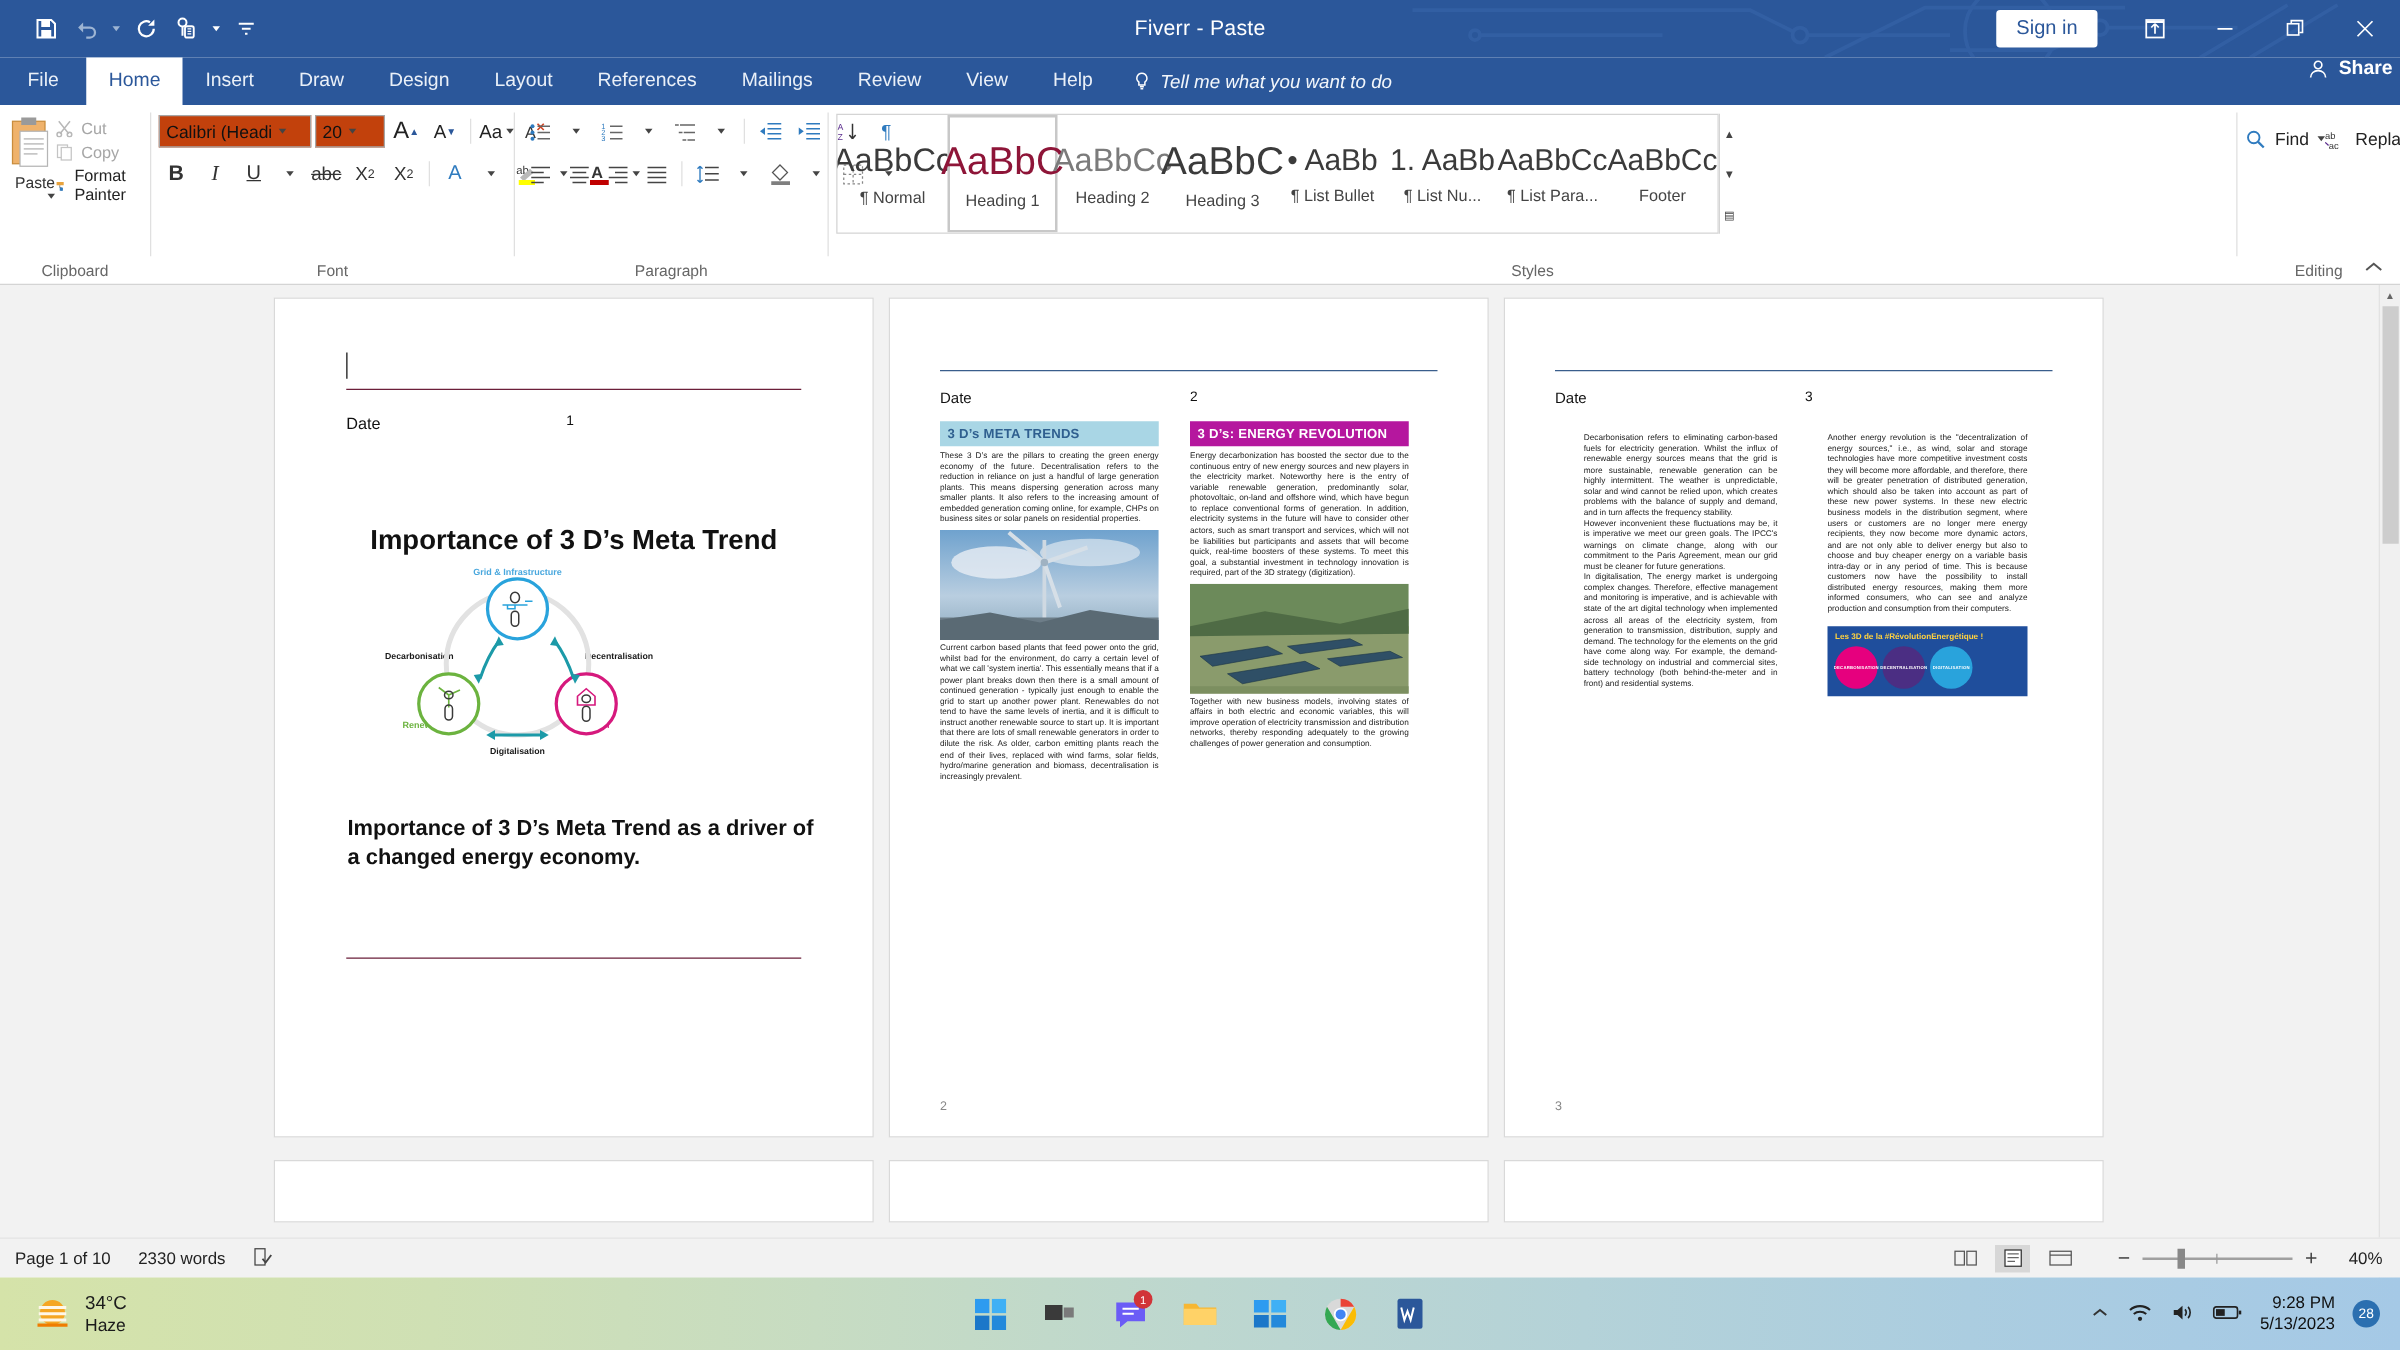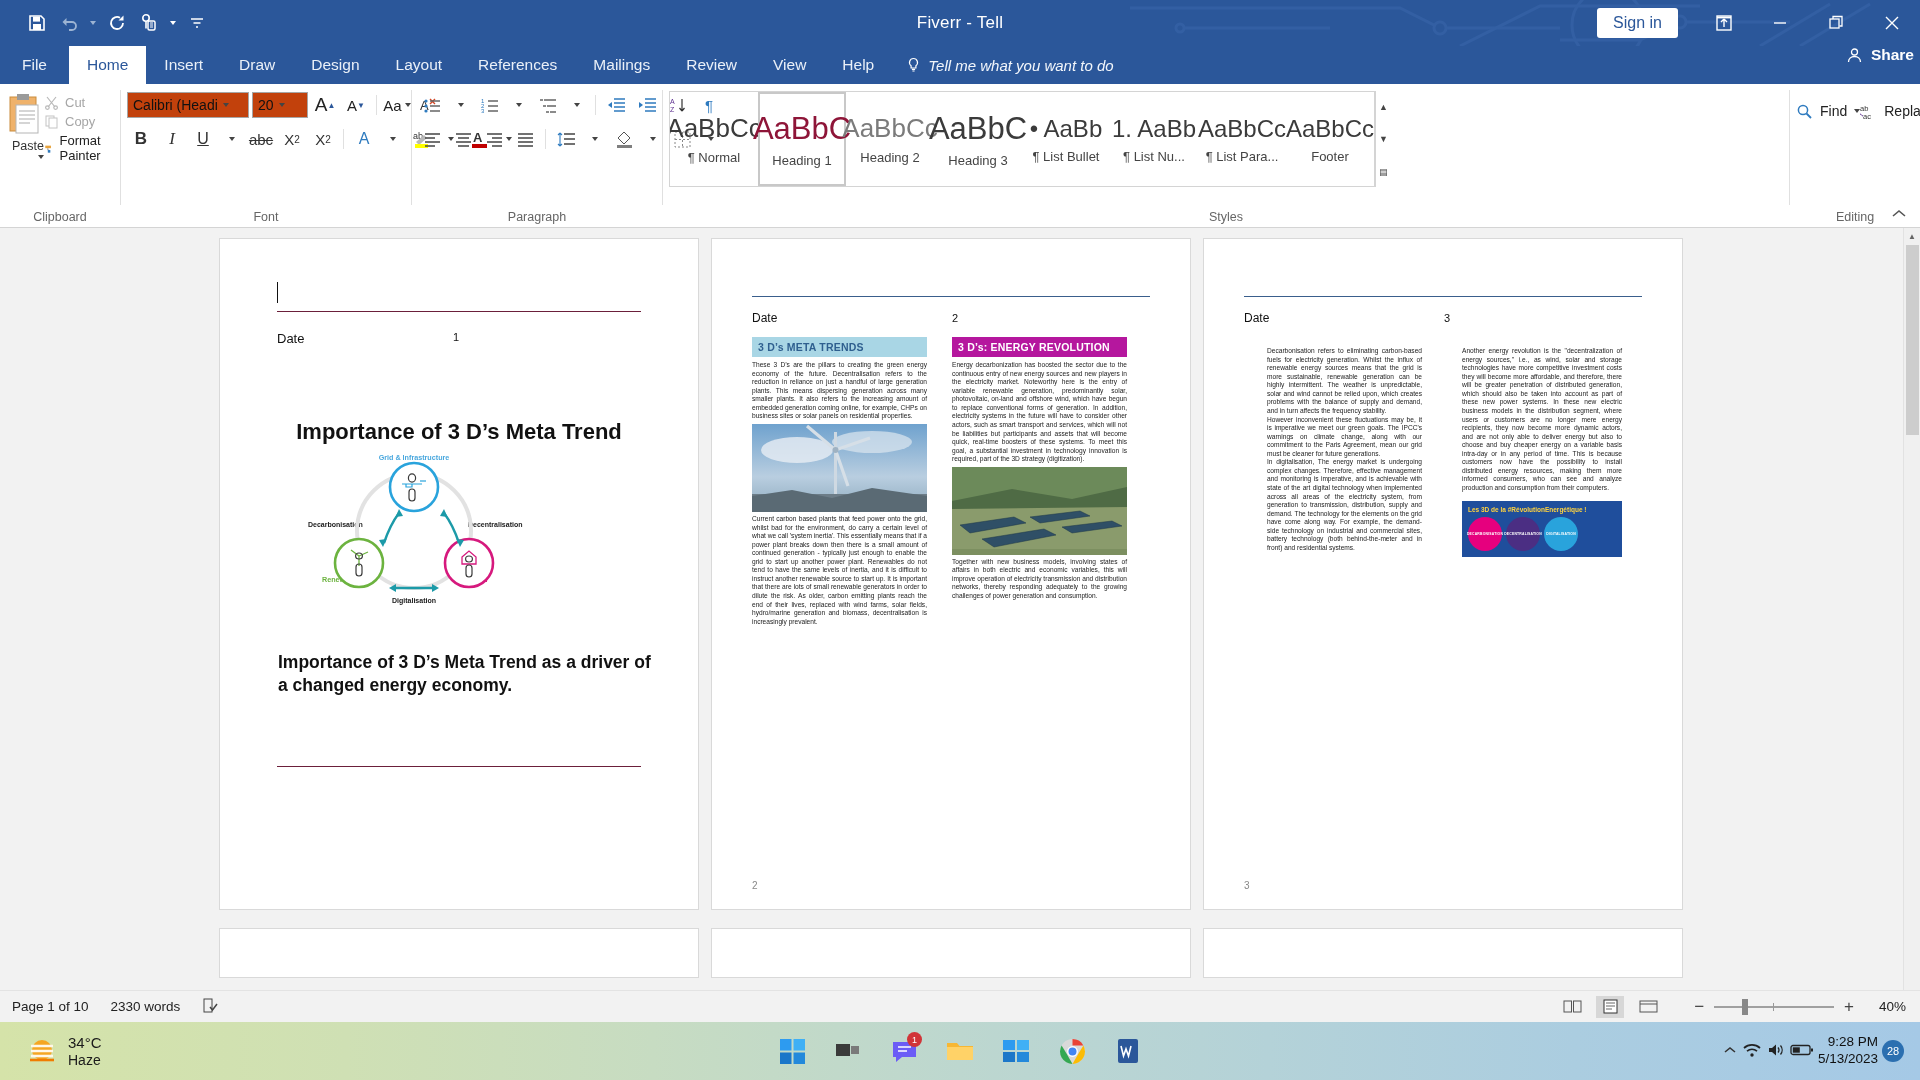--- a/index.html
+++ b/index.html
@@ -204,21 +204,21 @@
   #tb-center { position:absolute; left:50%; transform:translateX(-50%); display:flex; align-items:center; gap:10px;}
   .tbicon { width:46px; height:46px; display:flex; align-items:center; justify-content:center; position:relative;}
   #tb-search {
     width: 270px; height: 36px; background:#f4f7ee; border-radius:18px; display:flex; align-items:center;
     gap:10px; padding-left:14px; font-size:14.5px; color:#3b3b3b; border:1px solid #e3e9dc;
   }
   .badge {
     position:absolute; top:4px; right:5px; background:#d13438; color:#fff; width:15px;height:15px;
     border-radius:50%; font-size:9px; display:flex;align-items:center;justify-content:center;
   }
-  #tb-right { margin-left:auto; display:flex; align-items:center; gap:4px; padding-right:16px;}
+  #tb-right { margin-left:auto; display:flex; align-items:center; gap:14px; padding-right:16px;}
   #tb-clock { font-size:13.5px; line-height:1.25; text-align:right; color:#101010;}
   #tb-count { width:22px;height:22px;border-radius:50%;background:#2b6fb0;color:#fff;font-size:11px;display:flex;align-items:center;justify-content:center;}
 </style>
 </head>
 <body>
 
 <div id="titlebar">
   <svg class="circuit" viewBox="0 0 1920 46" preserveAspectRatio="none">
     <g stroke="#3a67ab" stroke-width="3" fill="none">
       <path d="M1130 8 H1400 L1440 28 H1560"></path>
@@ -268,21 +268,21 @@
     <div class="caret">
         <i class="caret-g"></i>
       </div>
     <div class="qbtn">
       <svg width="18" height="18" viewBox="0 0 18 18">
           <path d="M3 5h12M5.5 9h7M8 13h2" stroke="#fff" stroke-width="1.6"></path>
         </svg>
     </div>
   </div>
 
-  <div id="win-title">Fiverr  -  Tell</div>
+  <div id="win-title">Fiverr  -  Paste</div>
 
   <div class="title-right">
     <div id="signin">Sign in</div>
     <div class="winbtn">
       <svg width="20" height="20" viewBox="0 0 20 20">
           <rect x="3" y="3" width="14" height="14" fill="none" stroke="#fff" stroke-width="1.4"></rect>
           <path d="M10 14V6M10 6 7 9M10 6l3 3" stroke="#fff" stroke-width="1.4" fill="none"></path>
           <path d="M3 4.5h14" stroke="#fff" stroke-width="1.8"></path>
         </svg>
     </div>

